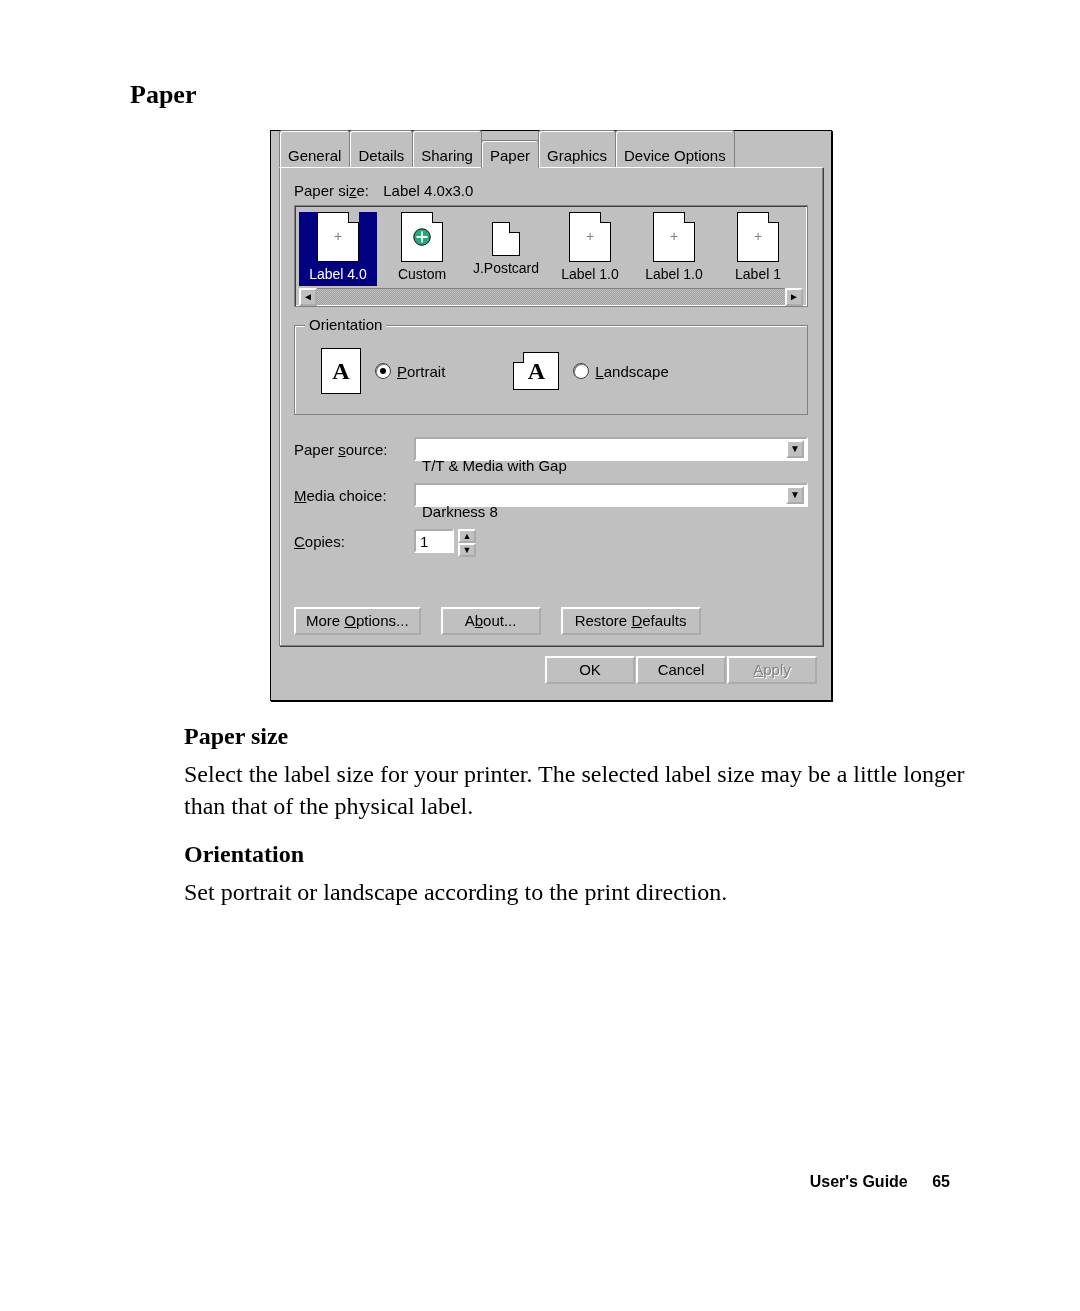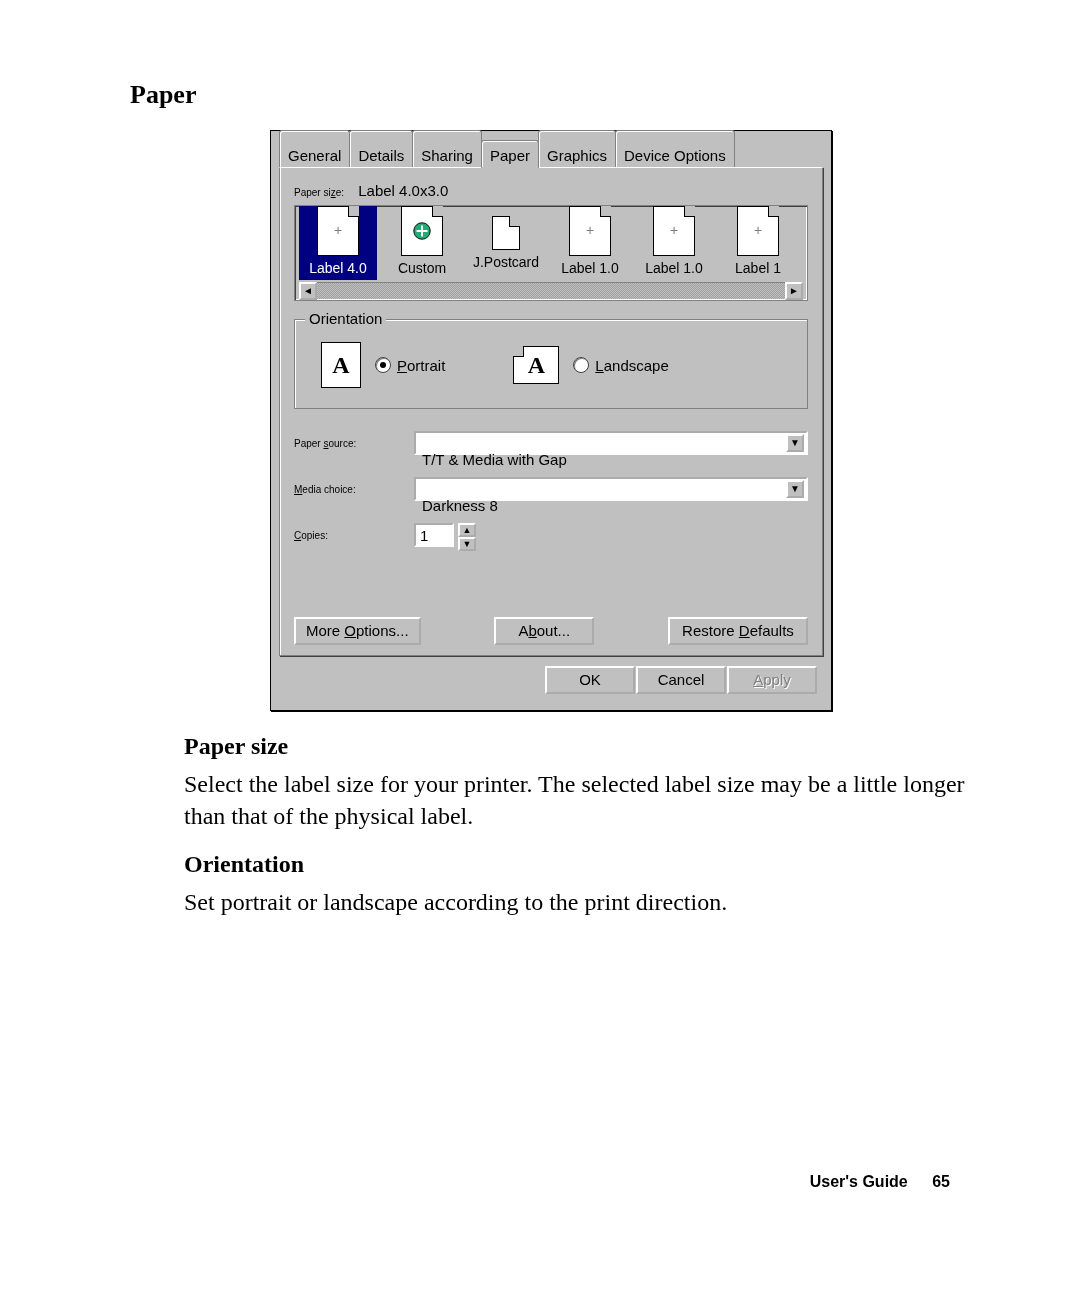--- a/index.html
+++ b/index.html
@@ -120,33 +120,33 @@
     margin-bottom: -1px;
   }
   .tab-panel {
     border: 1px solid #808080;
     border-top: 1px solid #fff;
     box-shadow: inset 1px 0 0 #fff, inset 0 0 0 #fff, 1px 1px 0 #404040;
     padding: 14px 14px 10px 14px;
     background: #c0c0c0;
   }
 
-  .row-label { font-size: 10px; }
+  .row-label { font-size: 15px; }
   .u { text-decoration: underline; }
 
   
   .papersize-row {
     margin-bottom: 6px;
   }
   .papersize-row .lbl { margin-right: 10px; }
   .paper-scroller {
     border: 1px solid #808080;
     box-shadow: inset 1px 1px 0 #404040, inset -1px -1px 0 #fff;
     background: #c0c0c0;
-    padding: 0 4px 0 4px;
+    padding: 6px 4px 0 4px;
   }
   .paper-items {
     display: flex;
     gap: 6px;
     overflow: hidden;
   }
   .paper-item {
     width: 78px;
     text-align: center;
     font-size: 14px;
@@ -308,23 +308,23 @@
     border: 2px outset #fff;
     background: #c0c0c0;
     box-sizing: border-box;
     display:flex; align-items:center; justify-content:center;
     font-size: 9px;
   }
 
   
   .btnrow {
     display: flex;
-    justify-content: space-between;
-    margin-top: 70px;
-    gap: 10px;
+    justify-content: flex-start;
+    margin-top: 54px;
+    gap: 20px;
   }
   .win-btn {
     height: 28px;
     min-width: 100px;
     border: 2px outset #fff;
     background: #c0c0c0;
     box-sizing: border-box;
     font-size: 15px;
     padding: 0 10px;
     text-align: center;

